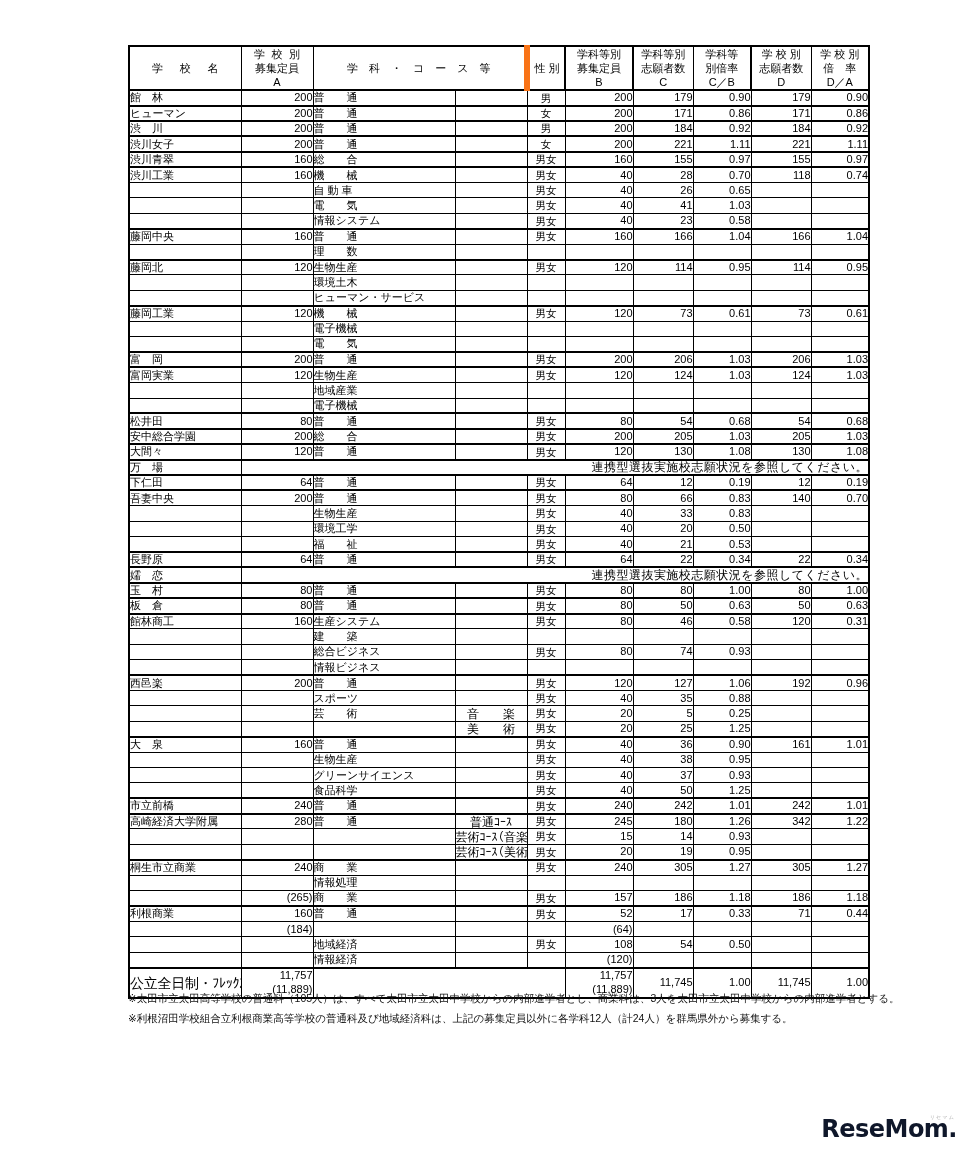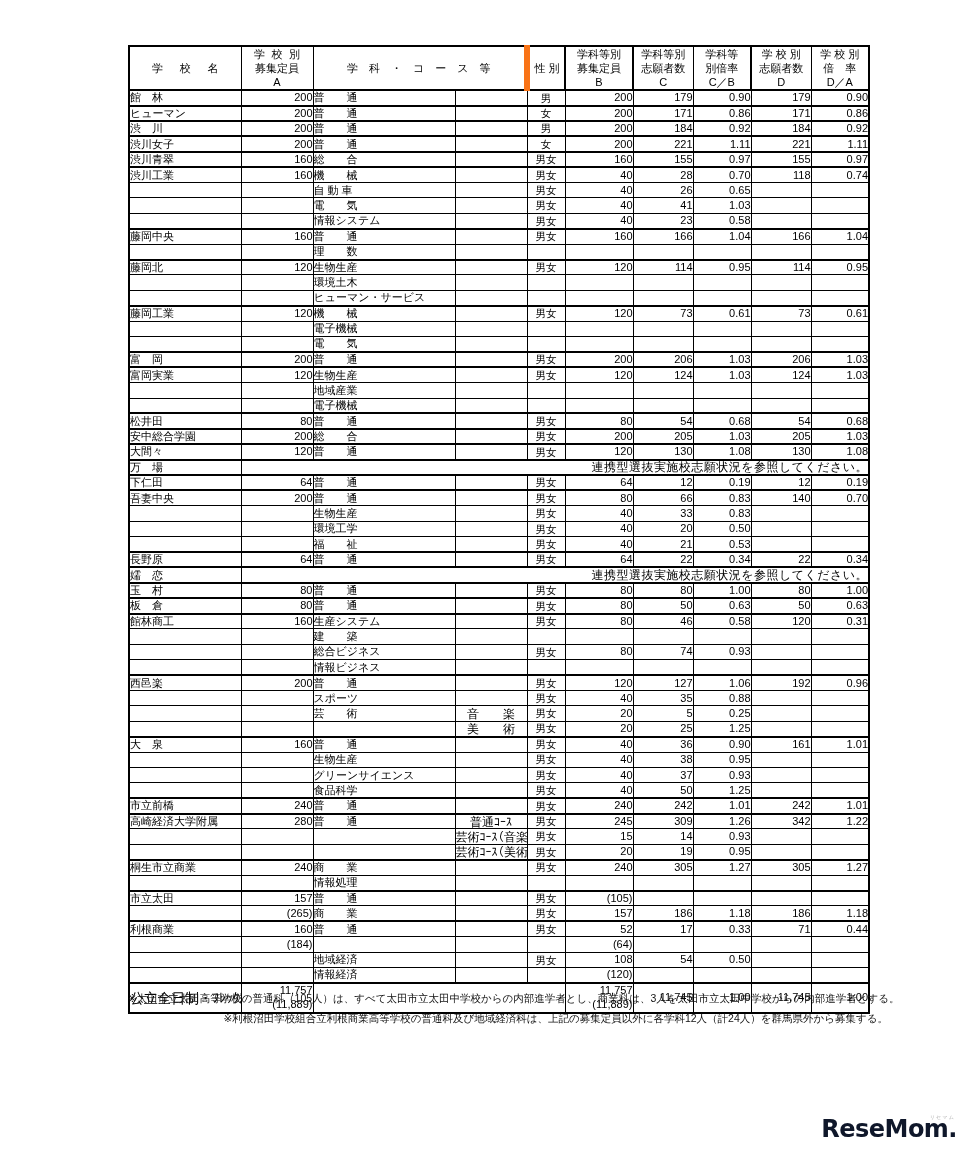--- a/index.html
+++ b/index.html
@@ -86,21 +86,21 @@
 
   td.total-label{
     font-size:14px;text-align:left;padding-left:3px;letter-spacing:-0.02em;margin-top:40px;
   }
   tr.total-row > td{border-top:2px solid #000;height:30px;}
   .stacked{display:block;line-height:1.25;}
 
   
   #footnotes{
     position:absolute;left:128px;top:988px;width:760px;
-    font-size:10.5px;line-height:1.95;color:#111;text-align:right;
+    font-size:10.5px;line-height:1.95;color:#111;
   }
   #footnotes div{white-space:nowrap;}
 
   
   #logo{
     position:absolute;right:18px;bottom:22px;
     text-align:right;
   }
   #logo .word{
     font-size:24px;font-weight:bold;color:#0f172a;
@@ -722,21 +722,21 @@
             <td class="num colD">242</td>
             <td class="num">1.01</td>
           </tr>
           <tr class="block-start">
             <td class="school">高崎経済大学附属</td>
             <td class="quota">280</td>
             <td class="course">普　　通</td>
             <td class="sub">普通ｺｰｽ</td>
             <td class="sex">男女</td>
             <td class="num colB">245</td>
-            <td class="num colC">309</td>
+            <td class="num colC">180</td>
             <td class="num">1.26</td>
             <td class="num colD">342</td>
             <td class="num">1.22</td>
           </tr>
           <tr>
             <td class="school"></td>
             <td class="quota"></td>
             <td class="course"></td>
             <td class="sub">芸術ｺｰｽ（音楽系）</td>
             <td class="sex">男女</td>
@@ -770,32 +770,20 @@
             <td class="num colD">305</td>
             <td class="num">1.27</td>
           </tr>
           <tr>
             <td class="school"></td>
             <td class="quota"></td>
             <td class="course">情報処理</td>
             <td class="sub"></td>
             <td class="sex"></td>
             <td class="num colB"></td>
-            <td class="num colC"></td>
-            <td class="num"></td>
-            <td class="num colD"></td>
-            <td class="num"></td>
-          </tr>
-          <tr class="block-start">
-            <td class="school">市立太田</td>
-            <td class="quota">157</td>
-            <td class="course">普　　通</td>
-            <td class="sub"></td>
-            <td class="sex">男女</td>
-            <td class="num colB">(105)</td>
             <td class="num colC"></td>
             <td class="num"></td>
             <td class="num colD"></td>
             <td class="num"></td>
           </tr>
           <tr>
             <td class="school"></td>
             <td class="quota">(265)</td>
             <td class="course">商　　業</td>
             <td class="sub"></td>

